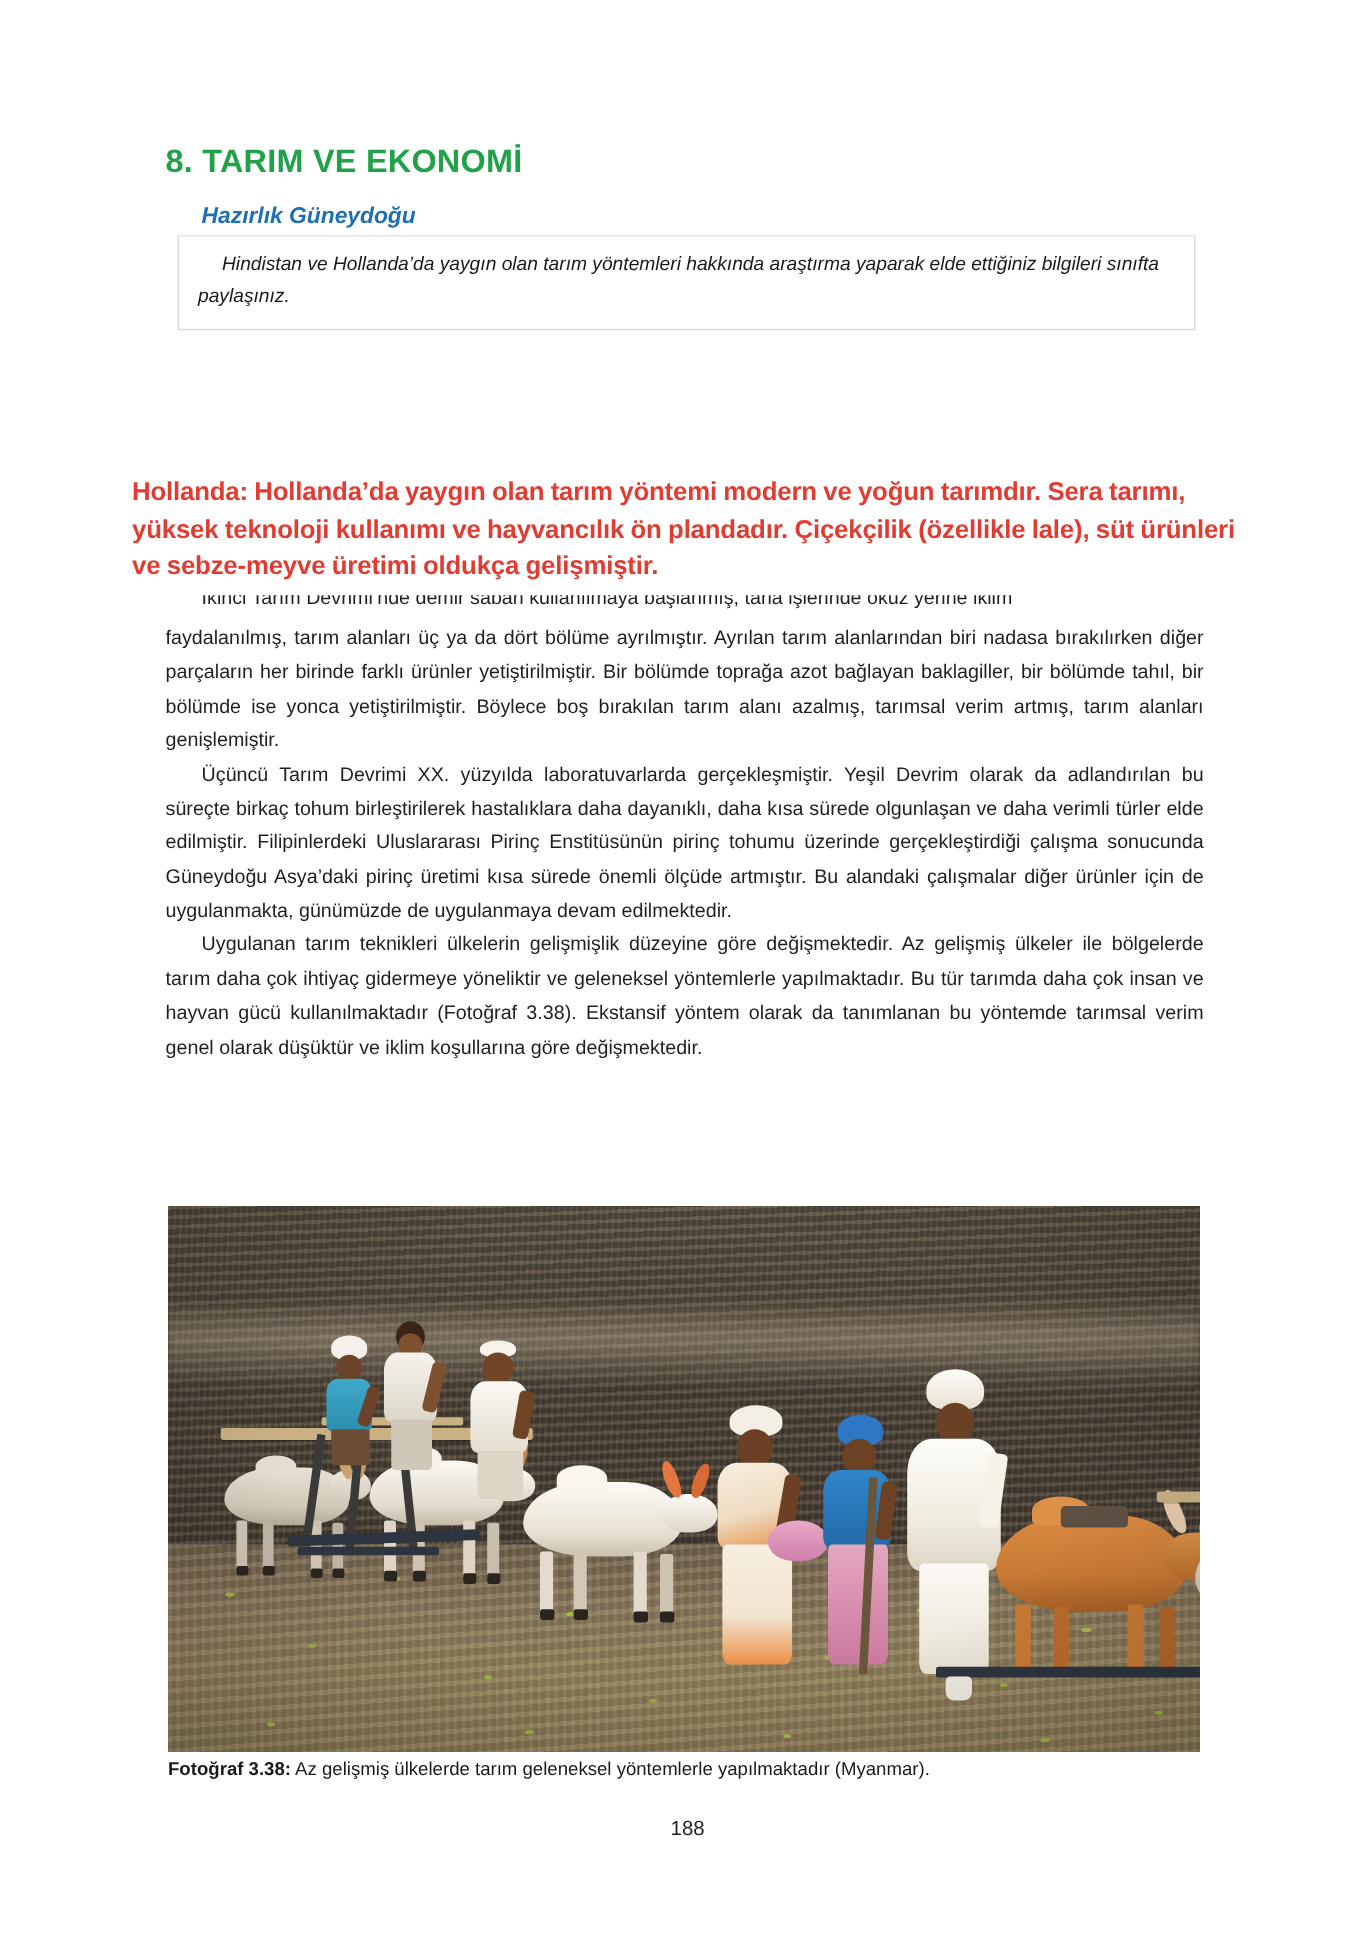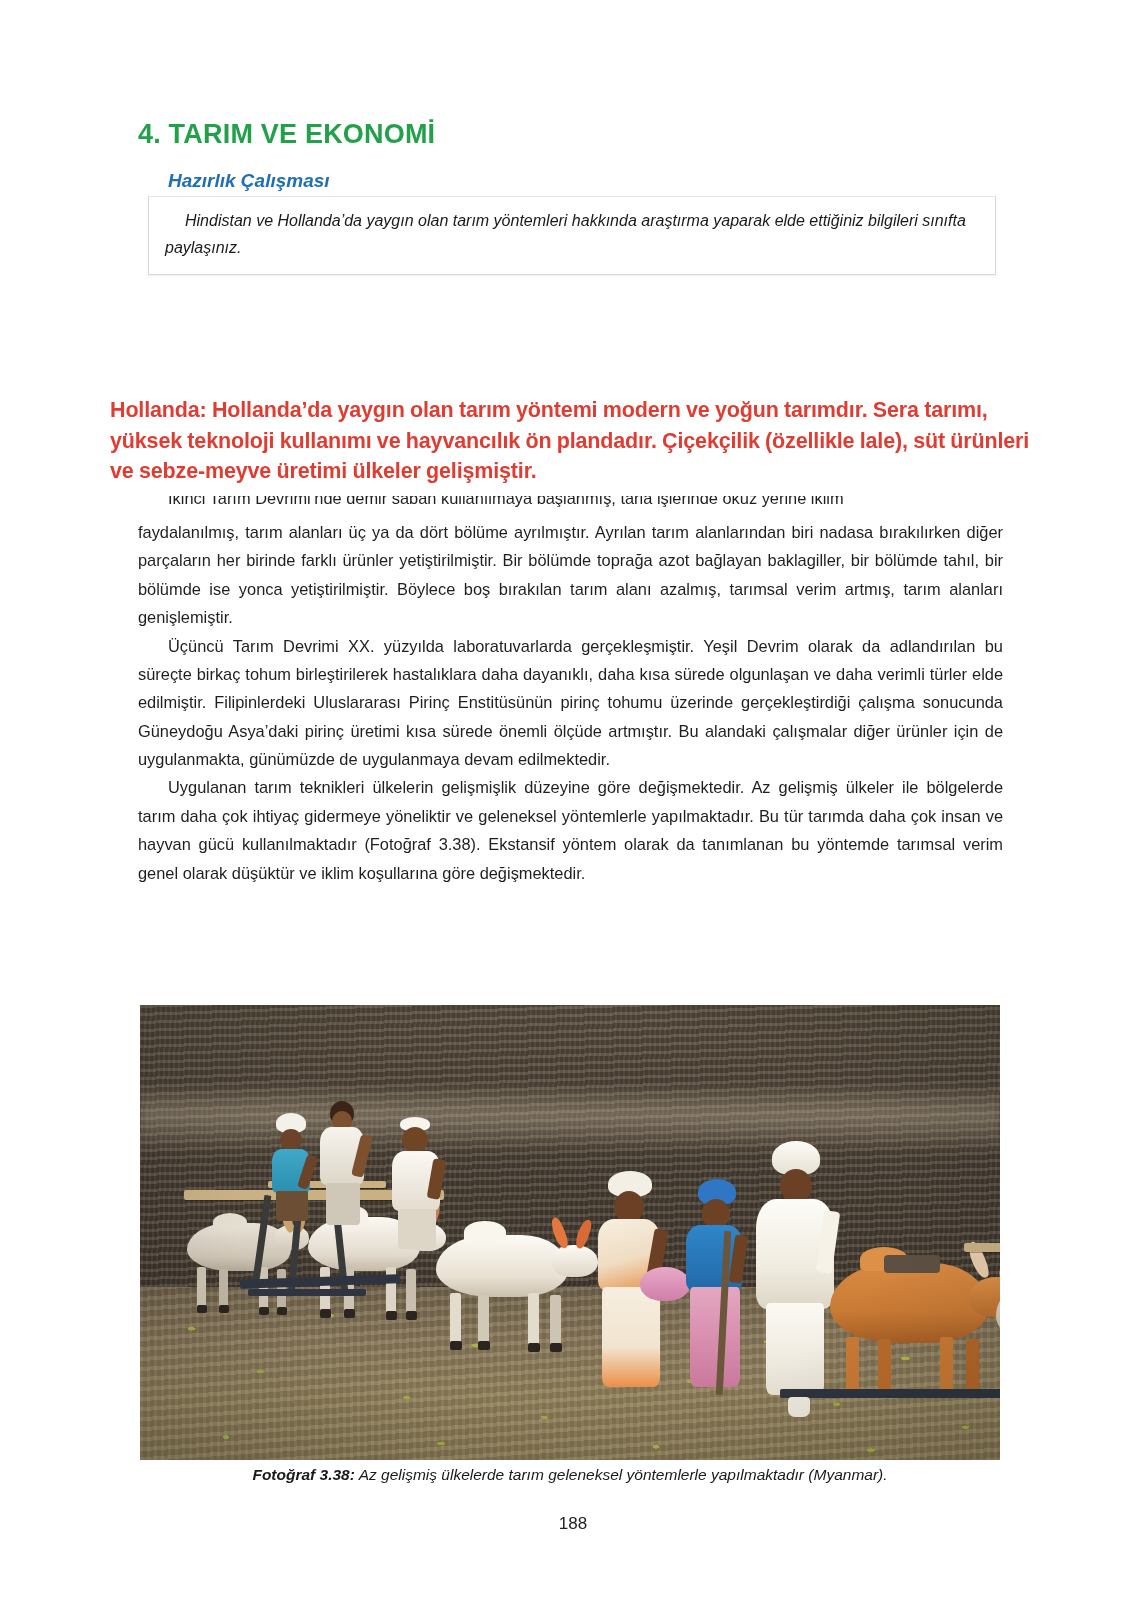--- a/index.html
+++ b/index.html
@@ -181,53 +181,51 @@
   .beam { position:absolute; background:#c9b184; border-radius:2px;
           box-shadow:0 1px 0 rgba(0,0,0,0.25); }
   .pole { position:absolute; background:#3a3a3a; border-radius:1px; }
   .plough-bar { position:absolute; background:#2e3540; border-radius:2px; }
 
   
   .caption {
     position:absolute;
     left:140px; top:1466px;
     width:860px;
-    text-align:center;
     font-size:15.5px;
-    font-style:italic;
     color:#1a1a1a;
   }
   .caption b { font-weight:bold; }
 
   
   .page-number {
     position:absolute;
     left:0; top:1514px;
     width:1133px;
     text-align:center;
     font-size:17px;
     color:#222;
     padding-left:13px;
   }
 </style>
 </head>
 <body>
 
 <div class="page">
 
-  <h1 class="chapter-title">4. TARIM VE EKONOMİ</h1>
-
-  <div class="prep-label">Hazırlık Çalışması</div>
+  <h1 class="chapter-title">8. TARIM VE EKONOMİ</h1>
+
+  <div class="prep-label">Hazırlık Güneydoğu</div>
 
   <div class="prep-box">
     <div class="prep-text">Hindistan ve Hollanda’da yaygın olan tarım yöntemleri hakkında araştırma yaparak elde ettiğiniz bilgileri sınıfta paylaşınız.</div>
   </div>
 
 
-  <div class="answer" id="answer-netherlands">Hollanda: Hollanda’da yaygın olan tarım yöntemi modern ve yoğun tarımdır. Sera tarımı, yüksek teknoloji kullanımı ve hayvancılık ön plandadır. Çiçekçilik (özellikle lale), süt ürünleri ve sebze-meyve üretimi ülkeler gelişmiştir.</div>
+  <div class="answer" id="answer-netherlands">Hollanda: Hollanda’da yaygın olan tarım yöntemi modern ve yoğun tarımdır. Sera tarımı, yüksek teknoloji kullanımı ve hayvancılık ön plandadır. Çiçekçilik (özellikle lale), süt ürünleri ve sebze-meyve üretimi oldukça gelişmiştir.</div>
 
   <div class="body-col" id="para-block-1">
 
     <div class="clipped-line">
       <span>
         <b>İkinci Tarım Devrimi</b><span>’nde demir saban kullanılmaya başlanmış, tarla işlerinde öküz yerine iklim</span>
       </span>
     </div>
 
     <p>faydalanılmış, tarım alanları üç ya da dört bölüme ayrılmıştır. Ayrılan tarım alanlarından biri nadasa bırakılırken diğer parçaların her birinde farklı ürünler yetiştirilmiştir. Bir bölümde toprağa azot bağlayan baklagiller, bir bölümde tahıl, bir bölümde ise yonca yetiştirilmiştir. Böylece boş bırakılan tarım alanı azalmış, tarımsal verim artmış, tarım alanları genişlemiştir.</p>

